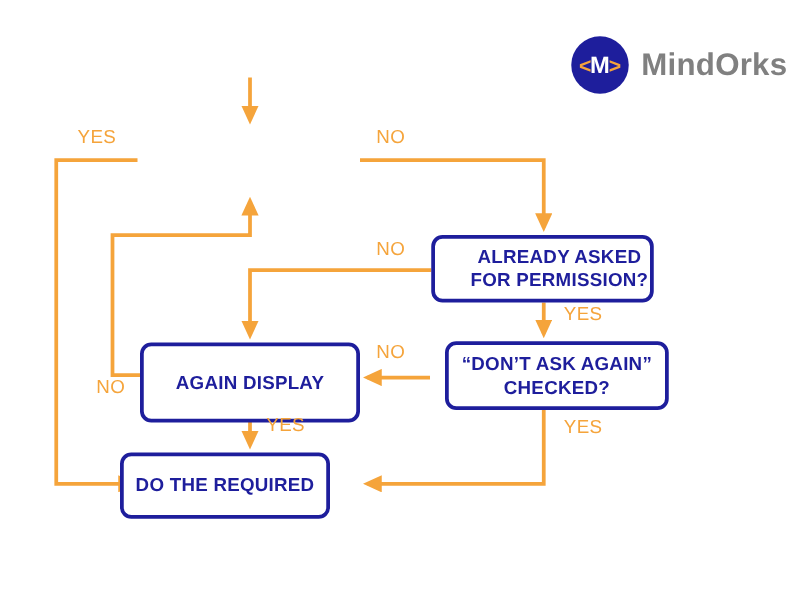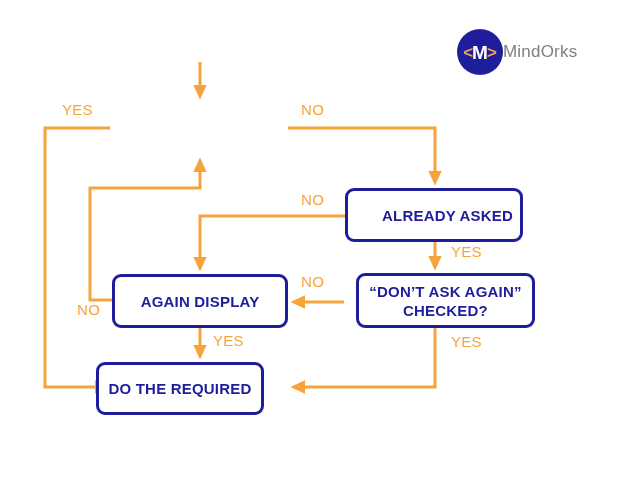--- a/index.html
+++ b/index.html
@@ -65,23 +65,24 @@
     font-size: 17px;
     line-height: 1;
   }
   .logo-circle .m {
     color: #ffffff;
     font-size: 19px;
     line-height: 1;
     margin: 0 -1px;
   }
   .logo-text {
+    margin-left: 10px;
     color: var(--gray, #808080);
-    font-size: 17px;
-    font-weight: normal;
+    font-size: 25px;
+    font-weight: bold;
     letter-spacing: 0.2px;
   }
 </style>
 </head>
 <body>
 
 <div class="canvas">
 
   <svg class="connectors" viewBox="0 0 644 491" xmlns="http://www.w3.org/2000/svg">
     <defs>
@@ -96,23 +97,24 @@
     <path class="edge" d="M435,242 L435,267" marker-end="url(#arrow)"></path>
     <path class="edge" d="M344,302 L294,302" marker-end="url(#arrow)"></path>
     <path class="edge" d="M435,328 L435,387 L294,387" marker-end="url(#arrow)"></path>
     <path class="edge" d="M112,300 L90,300 L90,188 L200,188 L200,161" marker-end="url(#arrow)"></path>
     <path class="edge" d="M200,328 L200,356" marker-end="url(#arrow)"></path>
   </svg>
 
 
   <div class="node" style="left:345px; top:188px; width:178px; height:54px;padding-left:27px;">
     <span>ALREADY ASKED</span>
+    <span>FOR PERMISSION?</span>
   </div>
 
-  <div class="node" style="left:112px; top:274px; width:176px; height:54px;">
+  <div class="node" style="left:112px; top:274px; width:176px; height:64px;">
     <span>AGAIN DISPLAY</span>
   </div>
 
   <div class="node" style="left:356px; top:273px; width:179px; height:55px;">
     <span>“DON’T ASK AGAIN”</span>
     <span>CHECKED?</span>
   </div>
 
   <div class="node" style="left:96px; top:362px; width:168px; height:53px;">
     <span>DO THE REQUIRED</span>

